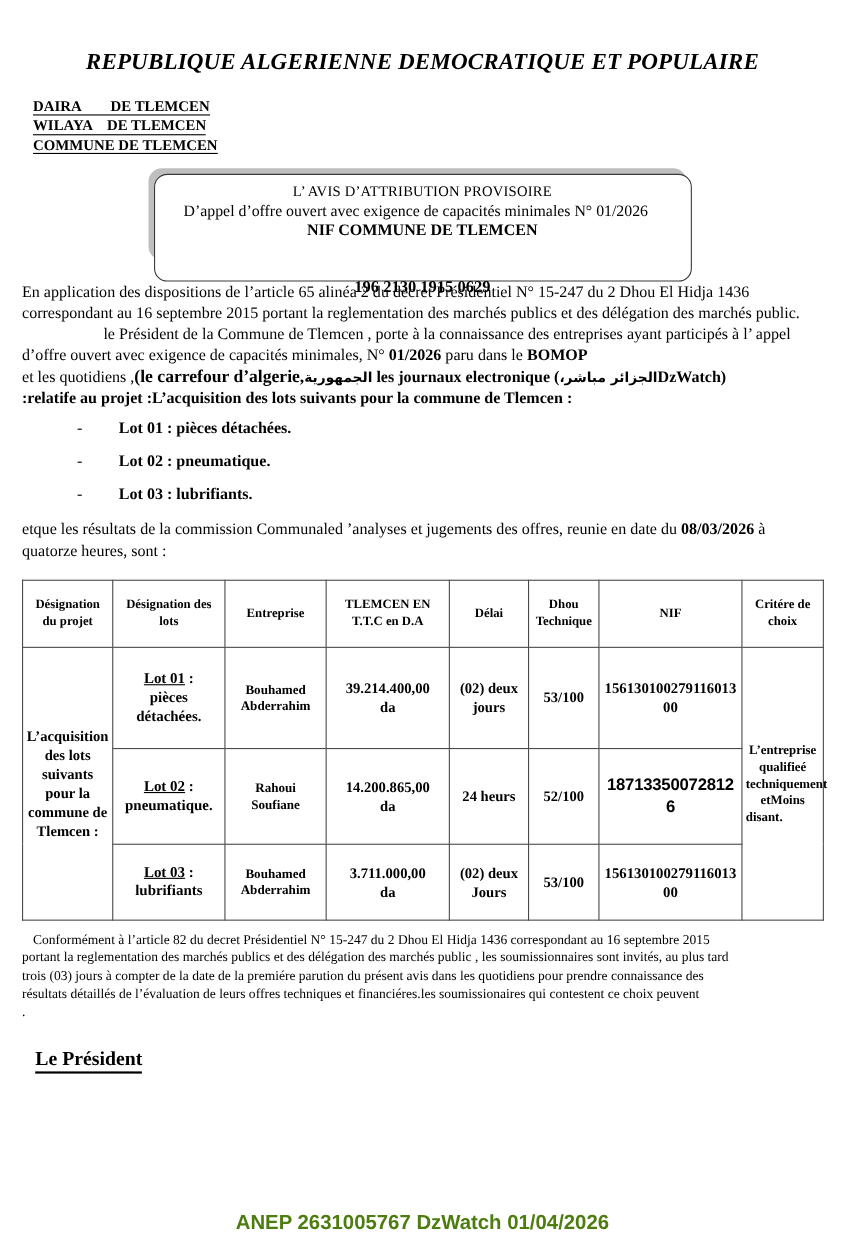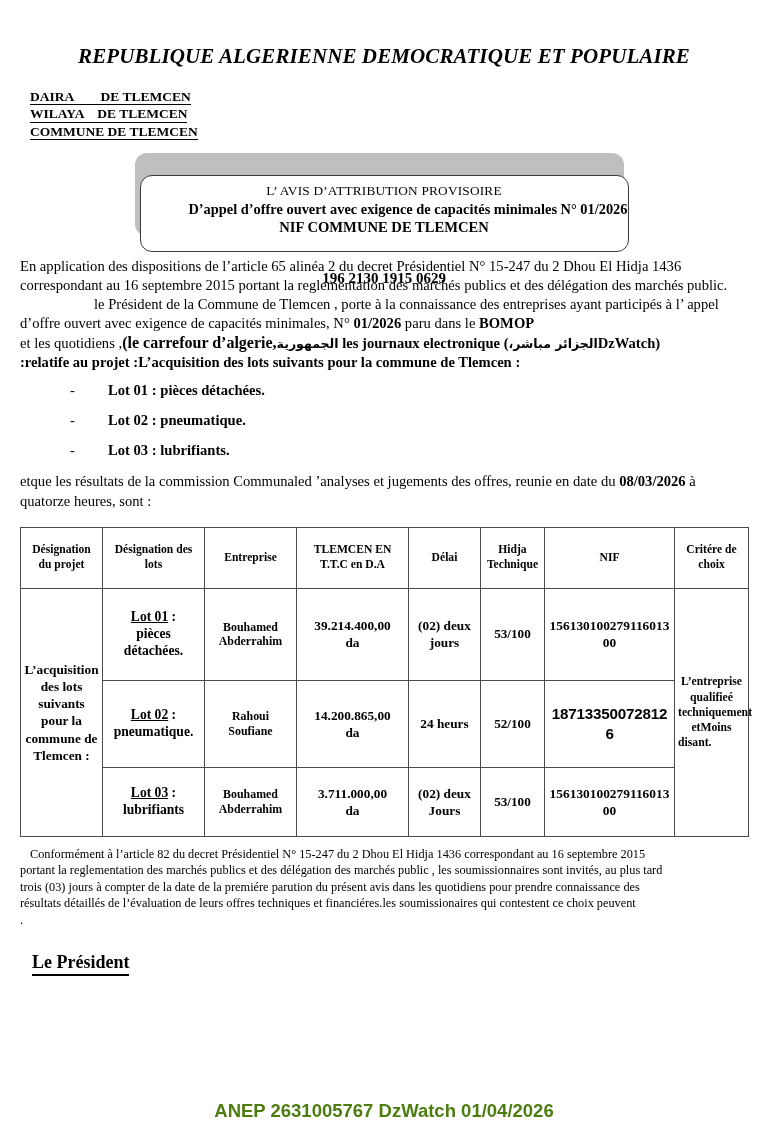--- a/index.html
+++ b/index.html
@@ -61,43 +61,42 @@
     left: -5px;
     top: -5px;
     width: 489px;
     height: 83px;
     background: #bfbfbf;
     border-radius: 12px;
   }
   .title-box {
     position: absolute;
     left: 0;
-    top: 17px;
+    top: 0;
     width: 489px;
-    height: 77px;
+    height: 98px;
     box-sizing: border-box;
     background: #ffffff;
     border: 1.4px solid #3a3a3a;
     border-radius: 12px;
     text-align: center;
     padding-top: 7px;
   }
   .tb-line1 {
     font-size: 13.3px;
     letter-spacing: 0.2px;
     margin-bottom: 2px;
     white-space: nowrap;
   }
   .tb-line2 {
-    font-weight: bold;
+    font-weight: normal;
     font-size: 14.4px;
     white-space: nowrap;
     margin-left: -12px;
     margin-bottom: 1px;
-    text-align: right;
   }
   .tb-line3 {
     font-weight: bold;
     font-size: 14.6px;
     white-space: nowrap;
     margin-bottom: 1px;
   }
   .tb-line4 {
     font-weight: bold;
     font-size: 15px;
@@ -319,21 +318,21 @@
           <span>Désignation des</span><br>
           <span>lots</span>
         </th>
         <th class="th-entreprise">Entreprise</th>
         <th class="th-montant">
           <span>TLEMCEN EN</span><br>
           <span>T.T.C en D.A</span>
         </th>
         <th class="th-delai">Délai</th>
         <th>
-          <span>Hidja</span><br>
+          <span>Dhou</span><br>
           <span>Technique</span>
         </th>
         <th class="th-nif">NIF</th>
         <th>
           <span>Critére de</span><br>
           <span>choix</span>
         </th>
       </tr>
     </thead>
     <tbody>

